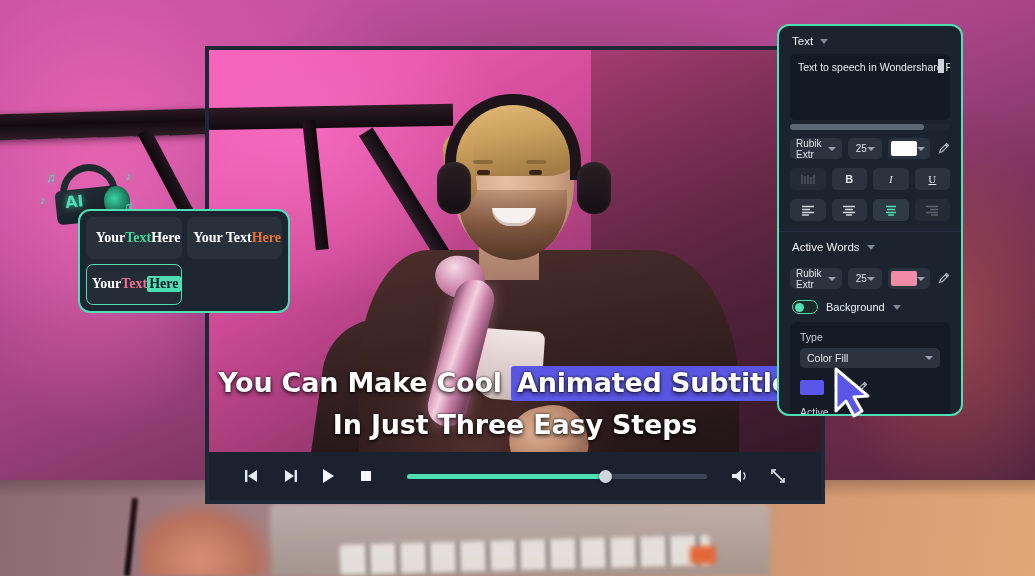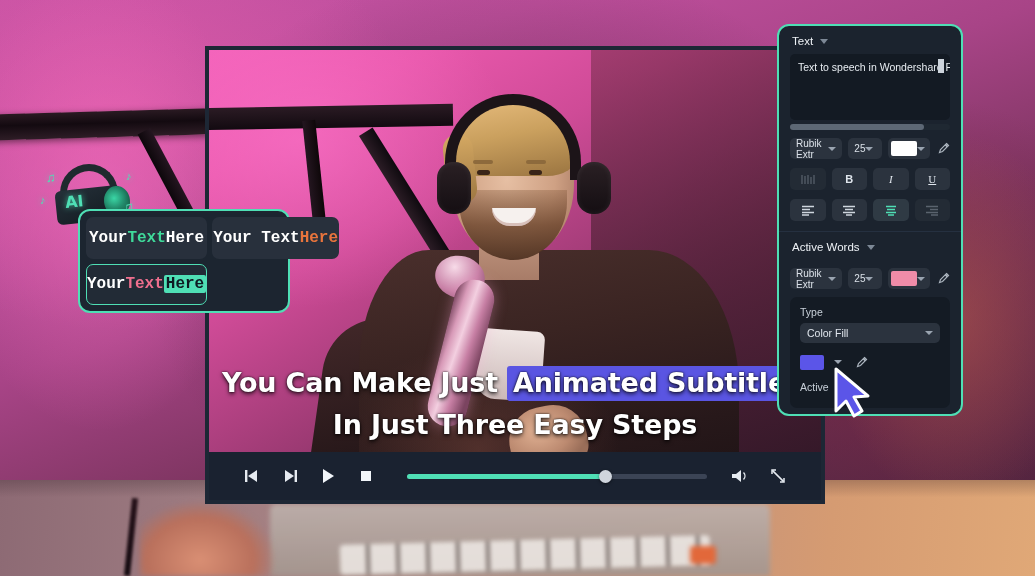--- a/index.html
+++ b/index.html
@@ -261,25 +261,25 @@
     position: absolute; left: 78px; top: 209px; width: 212px; height: 104px;
     background: #1c2530;
     border: 2px solid #4fdfb5;
     border-radius: 12px;
     padding: 6px;
     display: grid; grid-template-columns: 1fr 1fr; grid-template-rows: 1fr 1fr;
     gap: 5px;
   }
   .preset {
     background: #28303c; border-radius: 7px;
-    display: flex; align-items: center; justify-content: center;
-    font-size: 16px; font-weight: bold; color: #ffffff;
+    display: flex; align-items: center; justify-content: flex-end;
+    font-size: 14px; font-weight: bold; color: #ffffff;
     border: 1.5px solid transparent;
     cursor: pointer; white-space: nowrap;
-    font-family: Liberation Mono, monospace;
+    font-family: Liberation Serif, serif;
   }
   .preset.sel { border-color: #4fdfb5; background: #222b36; }
   .preset .g { color: #3fd99a; }
   .preset .o { color: #e8743c; }
   .preset .p { color: #ef6f8e; }
   .preset .teal-hl { background: #4fdfb5; color: #0e1a22; padding: 0 2px; border-radius: 2px; }
   .preset.italic { font-style: italic; color: #ef6f8e; font-weight: bold; }
 
   
   #ai-badge { position: absolute; left: 38px; top: 164px; width: 110px; height: 62px; }
@@ -336,21 +336,21 @@
   }
   .ta-caret {
     position: absolute; right: 6px; top: 5px; width: 6px; height: 14px; background: #cdd4dc;
   }
   .hscroll { margin: 4px 11px 0 11px; height: 6px; background: #1f2832; border-radius: 3px; position: relative; }
   .hscroll-thumb { position: absolute; left: 0; top: 0; height: 6px; width: 84%; background: #5d6875; border-radius: 3px; cursor: pointer; }
 
   .row { display: flex; align-items: center; gap: 6px; padding: 8px 11px 0 11px; }
   .ctl {
     background: #2b333e; border-radius: 5px; height: 21px;
-    display: flex; align-items: center; justify-content: flex-start;
+    display: flex; align-items: center; justify-content: center;
     font-size: 10px; color: #dbe1e8; padding: 0 6px; cursor: pointer;
   }
   .ctl.font { width: 64px; }
   .ctl.size { width: 40px; }
   .ctl.swatch { width: 44px; padding: 0 5px 0 3px; }
   .sw {
     width: 26px; height: 15px; border-radius: 2px; background: #ffffff;
   }
   .sw.pink { background: #f08ca8; }
   .chev {
@@ -453,21 +453,21 @@
   <div class="pv-eye r"></div>
   <div class="pv-smile"></div>
   <div class="pv-hp-band"></div>
   <div class="pv-hp-cup l"></div>
   <div class="pv-hp-cup r"></div>
   <div class="pv-mic-top"></div>
   <div class="pv-mic"></div>
   <div class="pv-hand"></div>
 
   <div id="subtitle">
-    <span>You Can Make Just </span><span class="hl">Animated Subtitles</span>
+    <span>You Can Make Cool </span><span class="hl">Animated Subtitles</span>
     <span class="line2">In Just Three Easy Steps</span>
   </div>
 
   <div id="player">
     <div class="pbtn">
       <svg width="16" height="14" viewBox="0 0 16 14">
           <polygon points="13,1 13,13 4,7" fill="#e6ebf1"></polygon>
           <rect x="1" y="1" width="2.4" height="12" fill="#e6ebf1"></rect>
         </svg>
     </div>
@@ -639,20 +639,27 @@
       <span class="chev"></span>
     </div>
     <div class="eyedrop">
       <svg width="13" height="13" viewBox="0 0 13 13">
           <path d="M9.5 1.5 L11.5 3.5 L5.5 9.5 L2.5 10.5 L3.5 7.5 Z" stroke="#aab3bd" stroke-width="1.2" fill="none"></path>
           <line x1="8.4" y1="2.6" x2="10.4" y2="4.6" stroke="#aab3bd" stroke-width="2"></line>
         </svg>
     </div>
   </div>
 
+  <div class="toggle-row">
+    <div class="toggle">
+      <div class="toggle-knob"></div>
+    </div>
+    <span class="toggle-label">Background</span>
+    <span class="tri"></span>
+  </div>
 
   <div class="subcard">
     <div class="lbl">Type</div>
     <div class="select">
       <span>Color Fill</span>
       <span class="chev"></span>
     </div>
     <div class="sw-row">
       <span class="sw2"></span>
       <span class="chev"></span>

